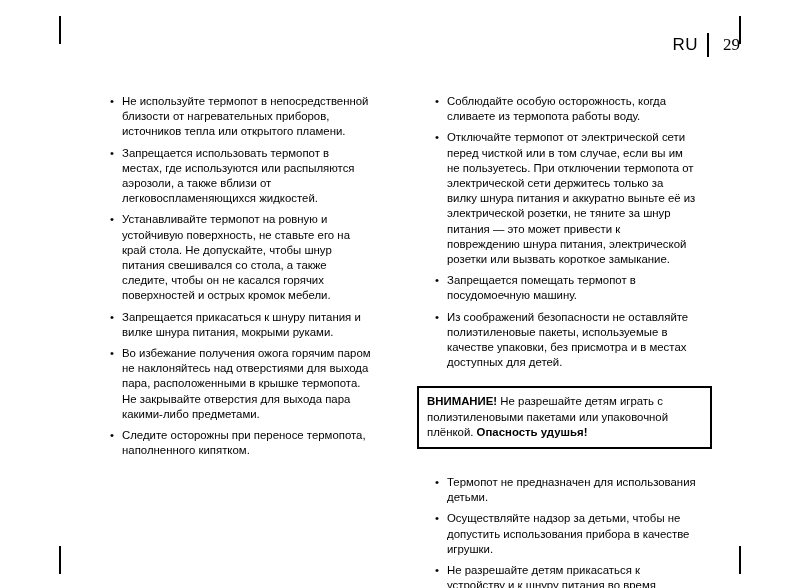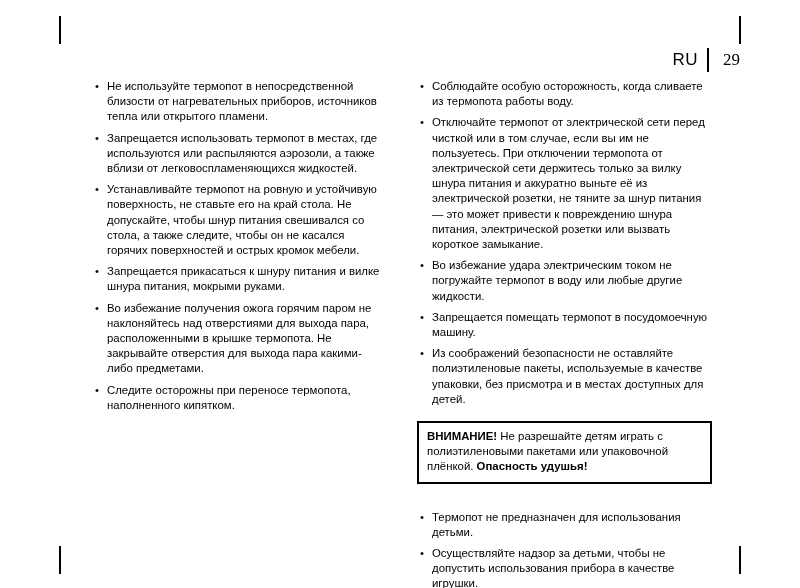--- a/index.html
+++ b/index.html
@@ -25,21 +25,21 @@
   }
   .mark-tl { left: 59px; top: 16px; width: 2px; height: 28px; }
   .mark-tr { left: 739px; top: 16px; width: 2px; height: 28px; }
   .mark-bl { left: 59px; top: 546px; width: 2px; height: 28px; }
   .mark-br { left: 739px; top: 546px; width: 2px; height: 28px; }
 
   
   .header {
     position: absolute;
     right: 60px;
-    top: 47px;
+    top: 32px;
     display: flex;
     align-items: center;
     height: 26px;
   }
   .header .lang {
     font-size: 17px;
     letter-spacing: 0.5px;
     padding-right: 9px;
   }
   .header .rule {
@@ -63,21 +63,21 @@
     width: 620px;
     display: flex;
     gap: 30px;
   }
   .col {
     width: 295px;
   }
 
   ul.bullets {
     list-style: none;
-    margin: 1px;
+    margin: 16px;
     padding: 0;
   }
   ul.bullets > li {
     position: relative;
     padding-left: 14px;
     margin-bottom: 6px;
     font-size: 11.4px;
     line-height: 15.2px;
     text-align: left;
   }
@@ -131,21 +131,20 @@
         <li>Запрещается прикасаться к шнуру питания и вилке шнура питания, мокрыми руками.</li>
         <li>Во избежание получения ожога горячим паром не наклоняйтесь над отверстиями для выхода пара, расположенными в крышке термопота. Не закрывайте отверстия для выхода пара какими-либо предметами.</li>
         <li>Следите осторожны при переносе термопота, наполненного кипятком.</li>
       </ul>
     </div>
 
     <div class="col">
       <ul class="bullets">
         <li>Соблюдайте особую осторожность, когда сливаете из термопота работы воду.</li>
         <li>Отключайте термопот от электрической сети перед чисткой или в том случае, если вы им не пользуетесь. При отключении термопота от электрической сети держитесь только за вилку шнура питания и аккуратно выньте её из электрической розетки, не тяните за шнур питания — это может привести к повреждению шнура питания, электрической розетки или вызвать короткое замыкание.</li>
-        <li>Во избежание удара электрическим током не погружайте термопот в воду или любые другие жидкости.</li>
         <li>Запрещается помещать термопот в посудомоечную машину.</li>
         <li>Из соображений безопасности не оставляйте полиэтиленовые пакеты, используемые в качестве упаковки, без присмотра и в местах доступных для детей.</li>
       </ul>
 
       <div class="warning-box">
         <p>
           <span class="strong">ВНИМАНИЕ!</span><span> Не разрешайте детям играть с полиэтиленовыми пакетами или упаковочной плёнкой. </span><span class="strong">Опасность удушья!</span>
         </p>
       </div>
 

